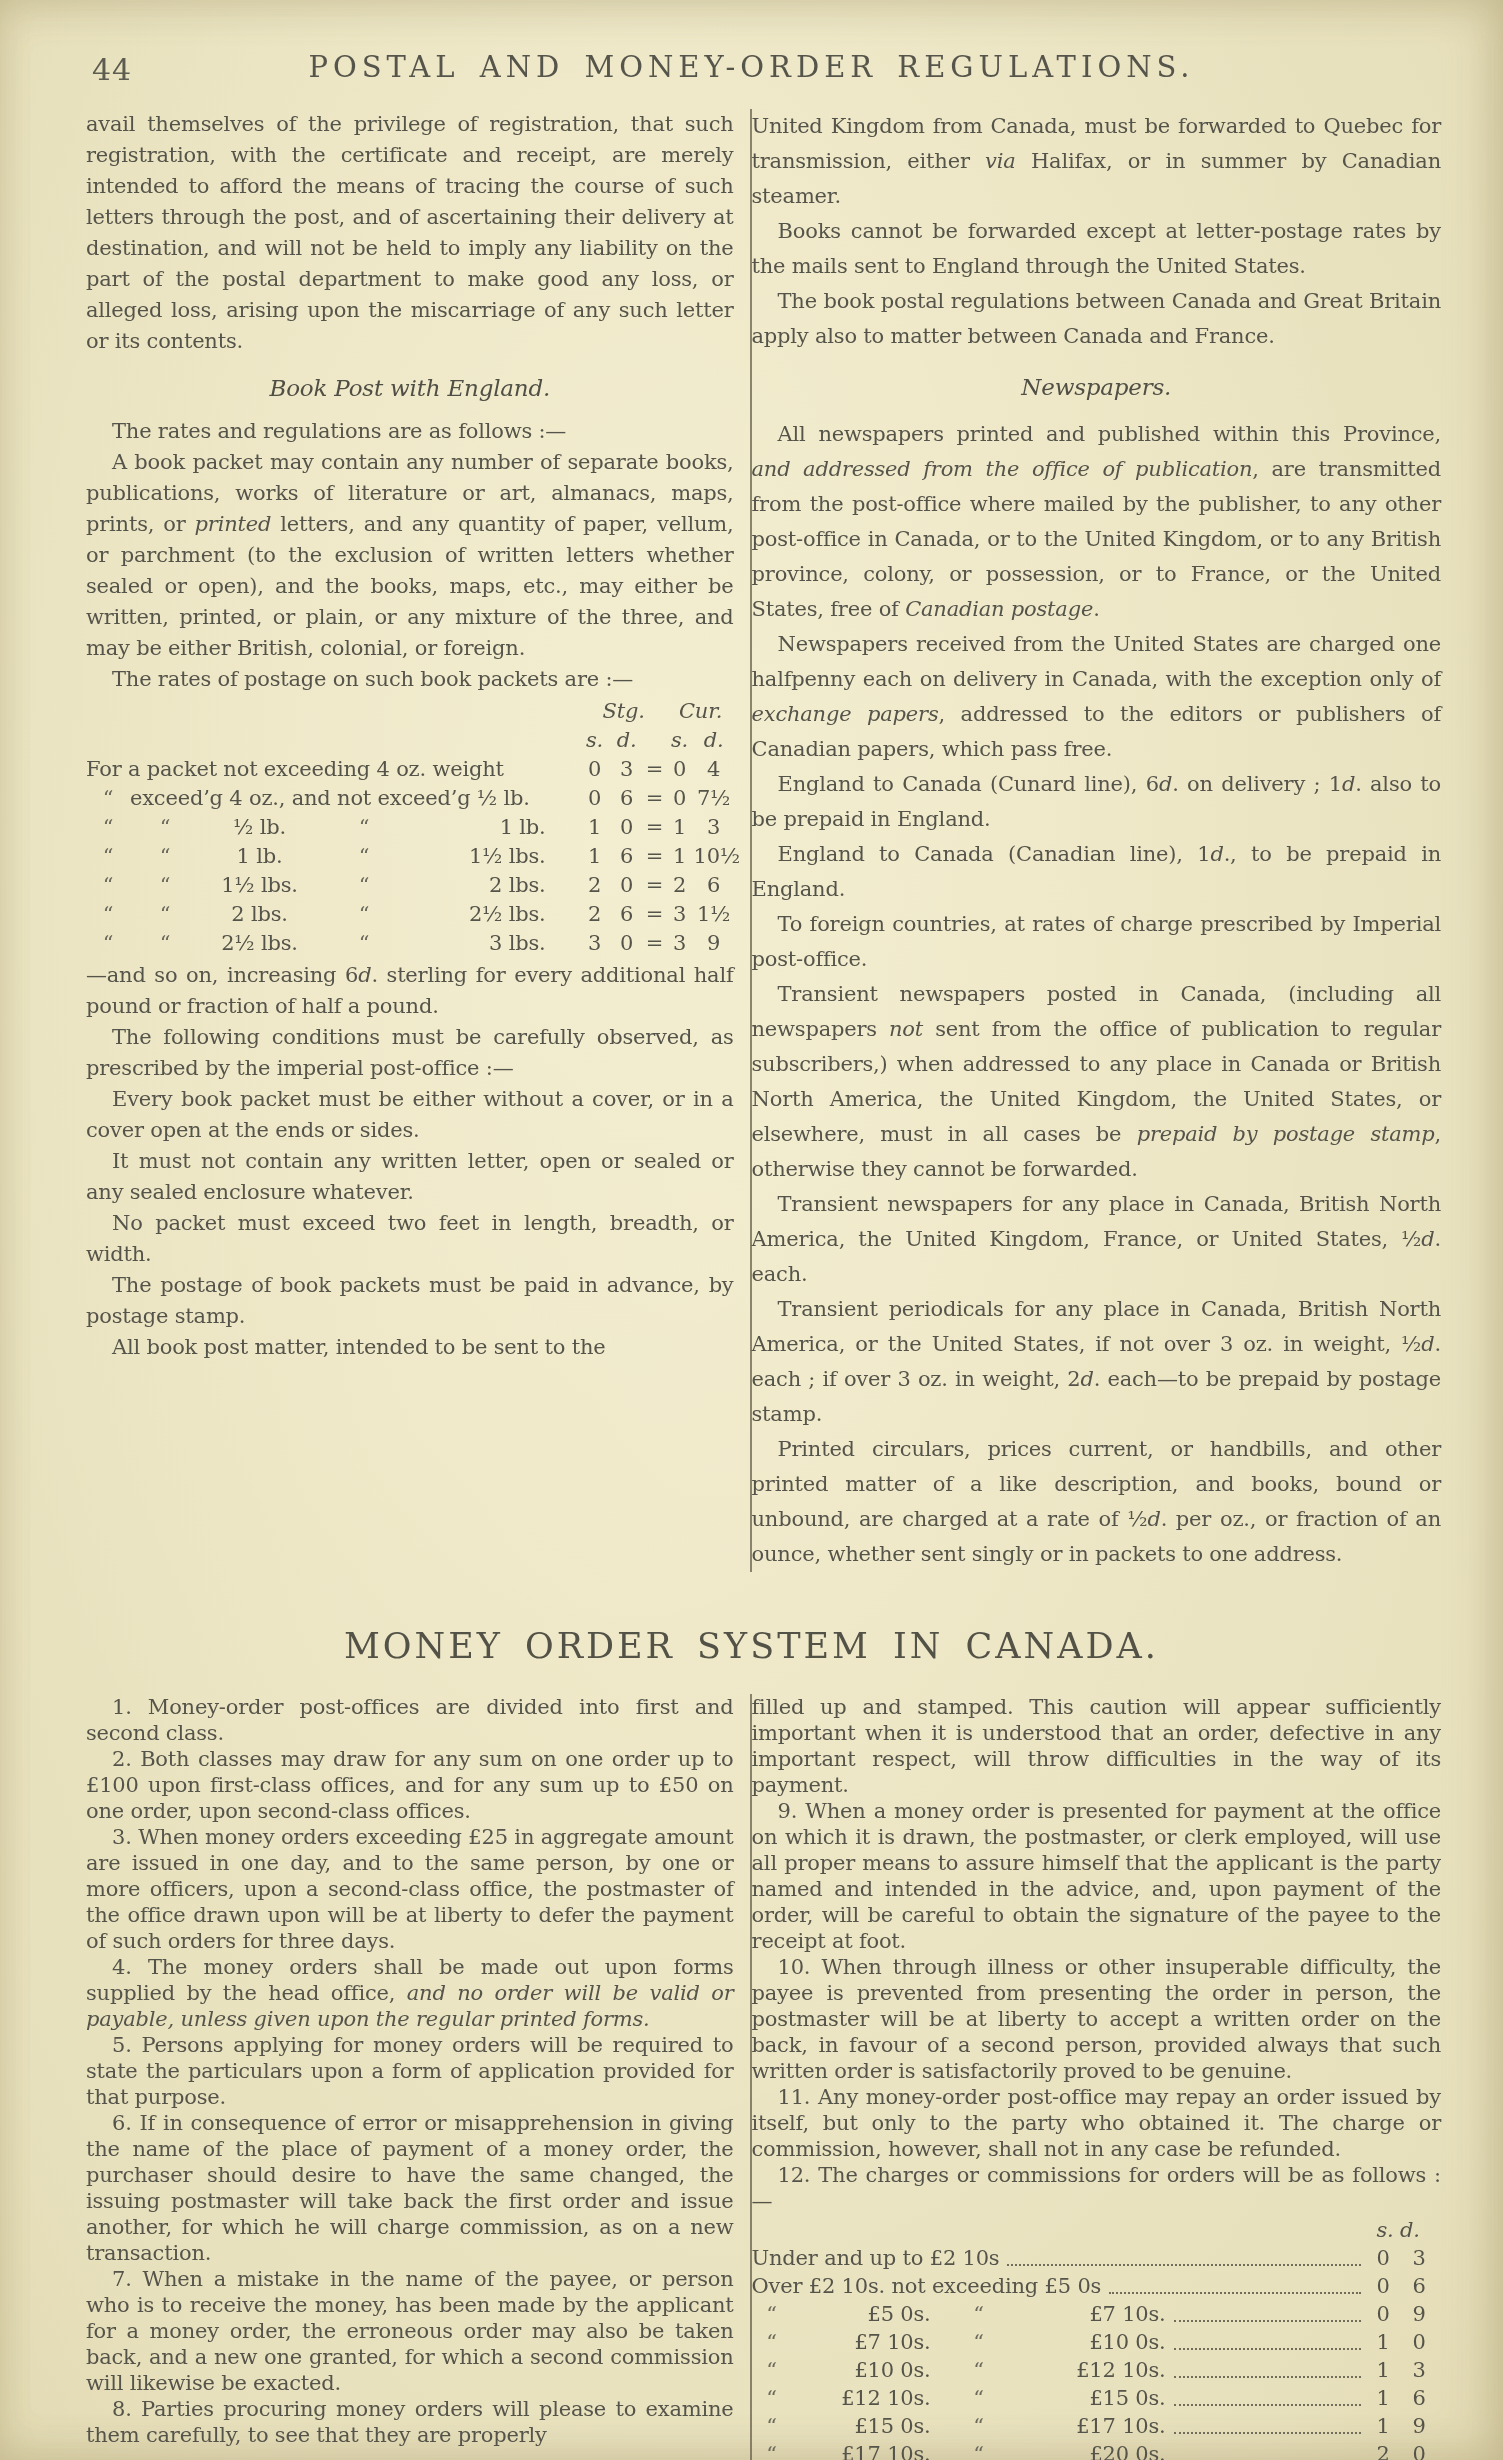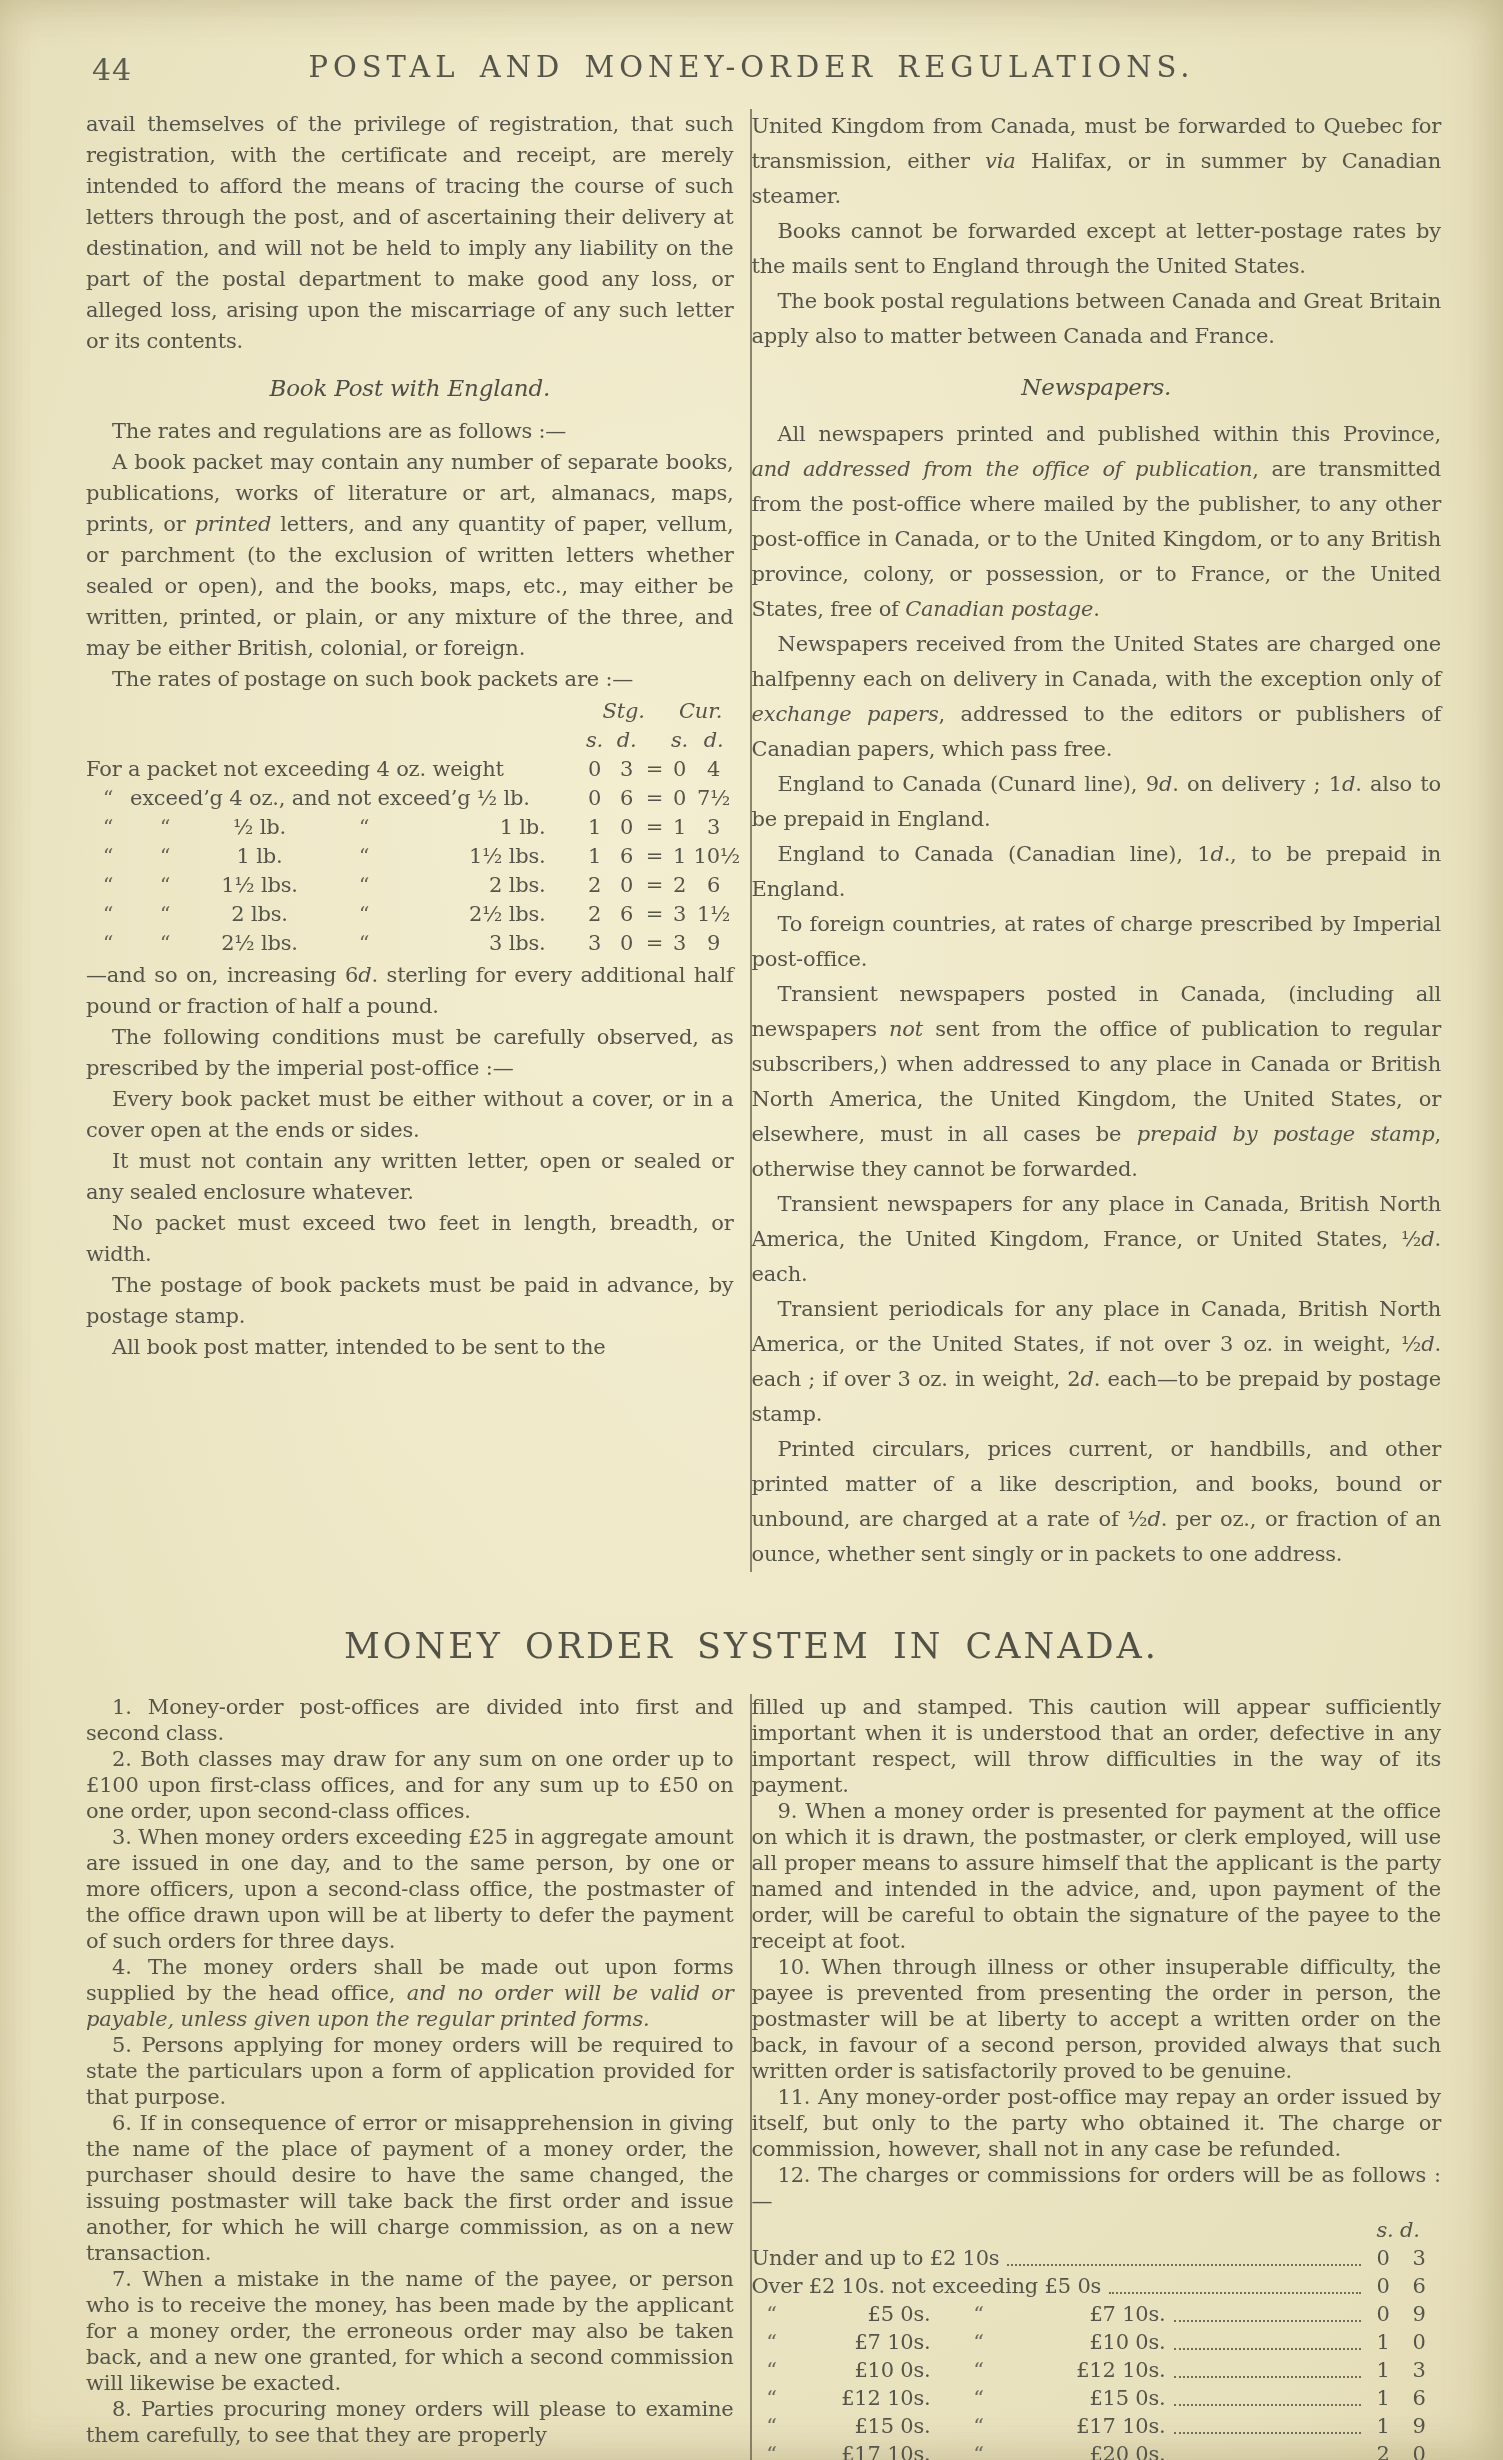--- a/index.html
+++ b/index.html
@@ -181,21 +181,21 @@
       <p class="ind"><span>All book post matter, intended to be sent to the</span></p>
     </div>
 
     <div class="col-r txt">
       <p><span>United Kingdom from Canada, must be forwarded to Quebec for transmission, either </span><span class="it">via</span><span> Halifax, or in summer by Canadian steamer.</span></p>
       <p class="ind"><span>Books cannot be forwarded except at letter-postage rates by the mails sent to England through the United States.</span></p>
       <p class="ind"><span>The book postal regulations between Canada and Great Britain apply also to matter between Canada and France.</span></p>
       <h3 class="cent">Newspapers.</h3>
       <p class="ind"><span>All newspapers printed and published within this Province, </span><span class="it">and addressed from the office of publication</span><span>, are transmitted from the post-office where mailed by the publisher, to any other post-office in Canada, or to the United Kingdom, or to any British province, colony, or possession, or to France, or the United States, free of </span><span class="it">Canadian postage</span><span>.</span></p>
       <p class="ind"><span>Newspapers received from the United States are charged one halfpenny each on delivery in Canada, with the exception only of </span><span class="it">exchange papers</span><span>, addressed to the editors or publishers of Canadian papers, which pass free.</span></p>
-      <p class="ind"><span>England to Canada (Cunard line), 9</span><span class="it">d</span><span>. on delivery ; 1</span><span class="it">d</span><span>. also to be prepaid in England.</span></p>
+      <p class="ind"><span>England to Canada (Cunard line), 6</span><span class="it">d</span><span>. on delivery ; 1</span><span class="it">d</span><span>. also to be prepaid in England.</span></p>
       <p class="ind"><span>England to Canada (Canadian line), 1</span><span class="it">d</span><span>., to be prepaid in England.</span></p>
       <p class="ind"><span>To foreign countries, at rates of charge prescribed by Imperial post-office.</span></p>
       <p class="ind"><span>Transient newspapers posted in Canada, (including all newspapers </span><span class="it">not</span><span> sent from the office of publication to regular subscribers,) when addressed to any place in Canada or British North America, the United Kingdom, the United States, or elsewhere, must in all cases be </span><span class="it">prepaid by postage stamp</span><span>, otherwise they cannot be forwarded.</span></p>
       <p class="ind"><span>Transient newspapers for any place in Canada, British North America, the United Kingdom, France, or United States, ½</span><span class="it">d</span><span>. each.</span></p>
       <p class="ind"><span>Transient periodicals for any place in Canada, British North America, or the United States, if not over 3 oz. in weight, ½</span><span class="it">d</span><span>. each ; if over 3 oz. in weight, 2</span><span class="it">d</span><span>. each—to be prepaid by postage stamp.</span></p>
       <p class="ind"><span>Printed circulars, prices current, or handbills, and other printed matter of a like description, and books, bound or unbound, are charged at a rate of ½</span><span class="it">d</span><span>. per oz., or fraction of an ounce, whether sent singly or in packets to one address.</span></p>
     </div>
   </div>
 
   <div class="mo-title">MONEY ORDER SYSTEM IN CANADA.</div>

